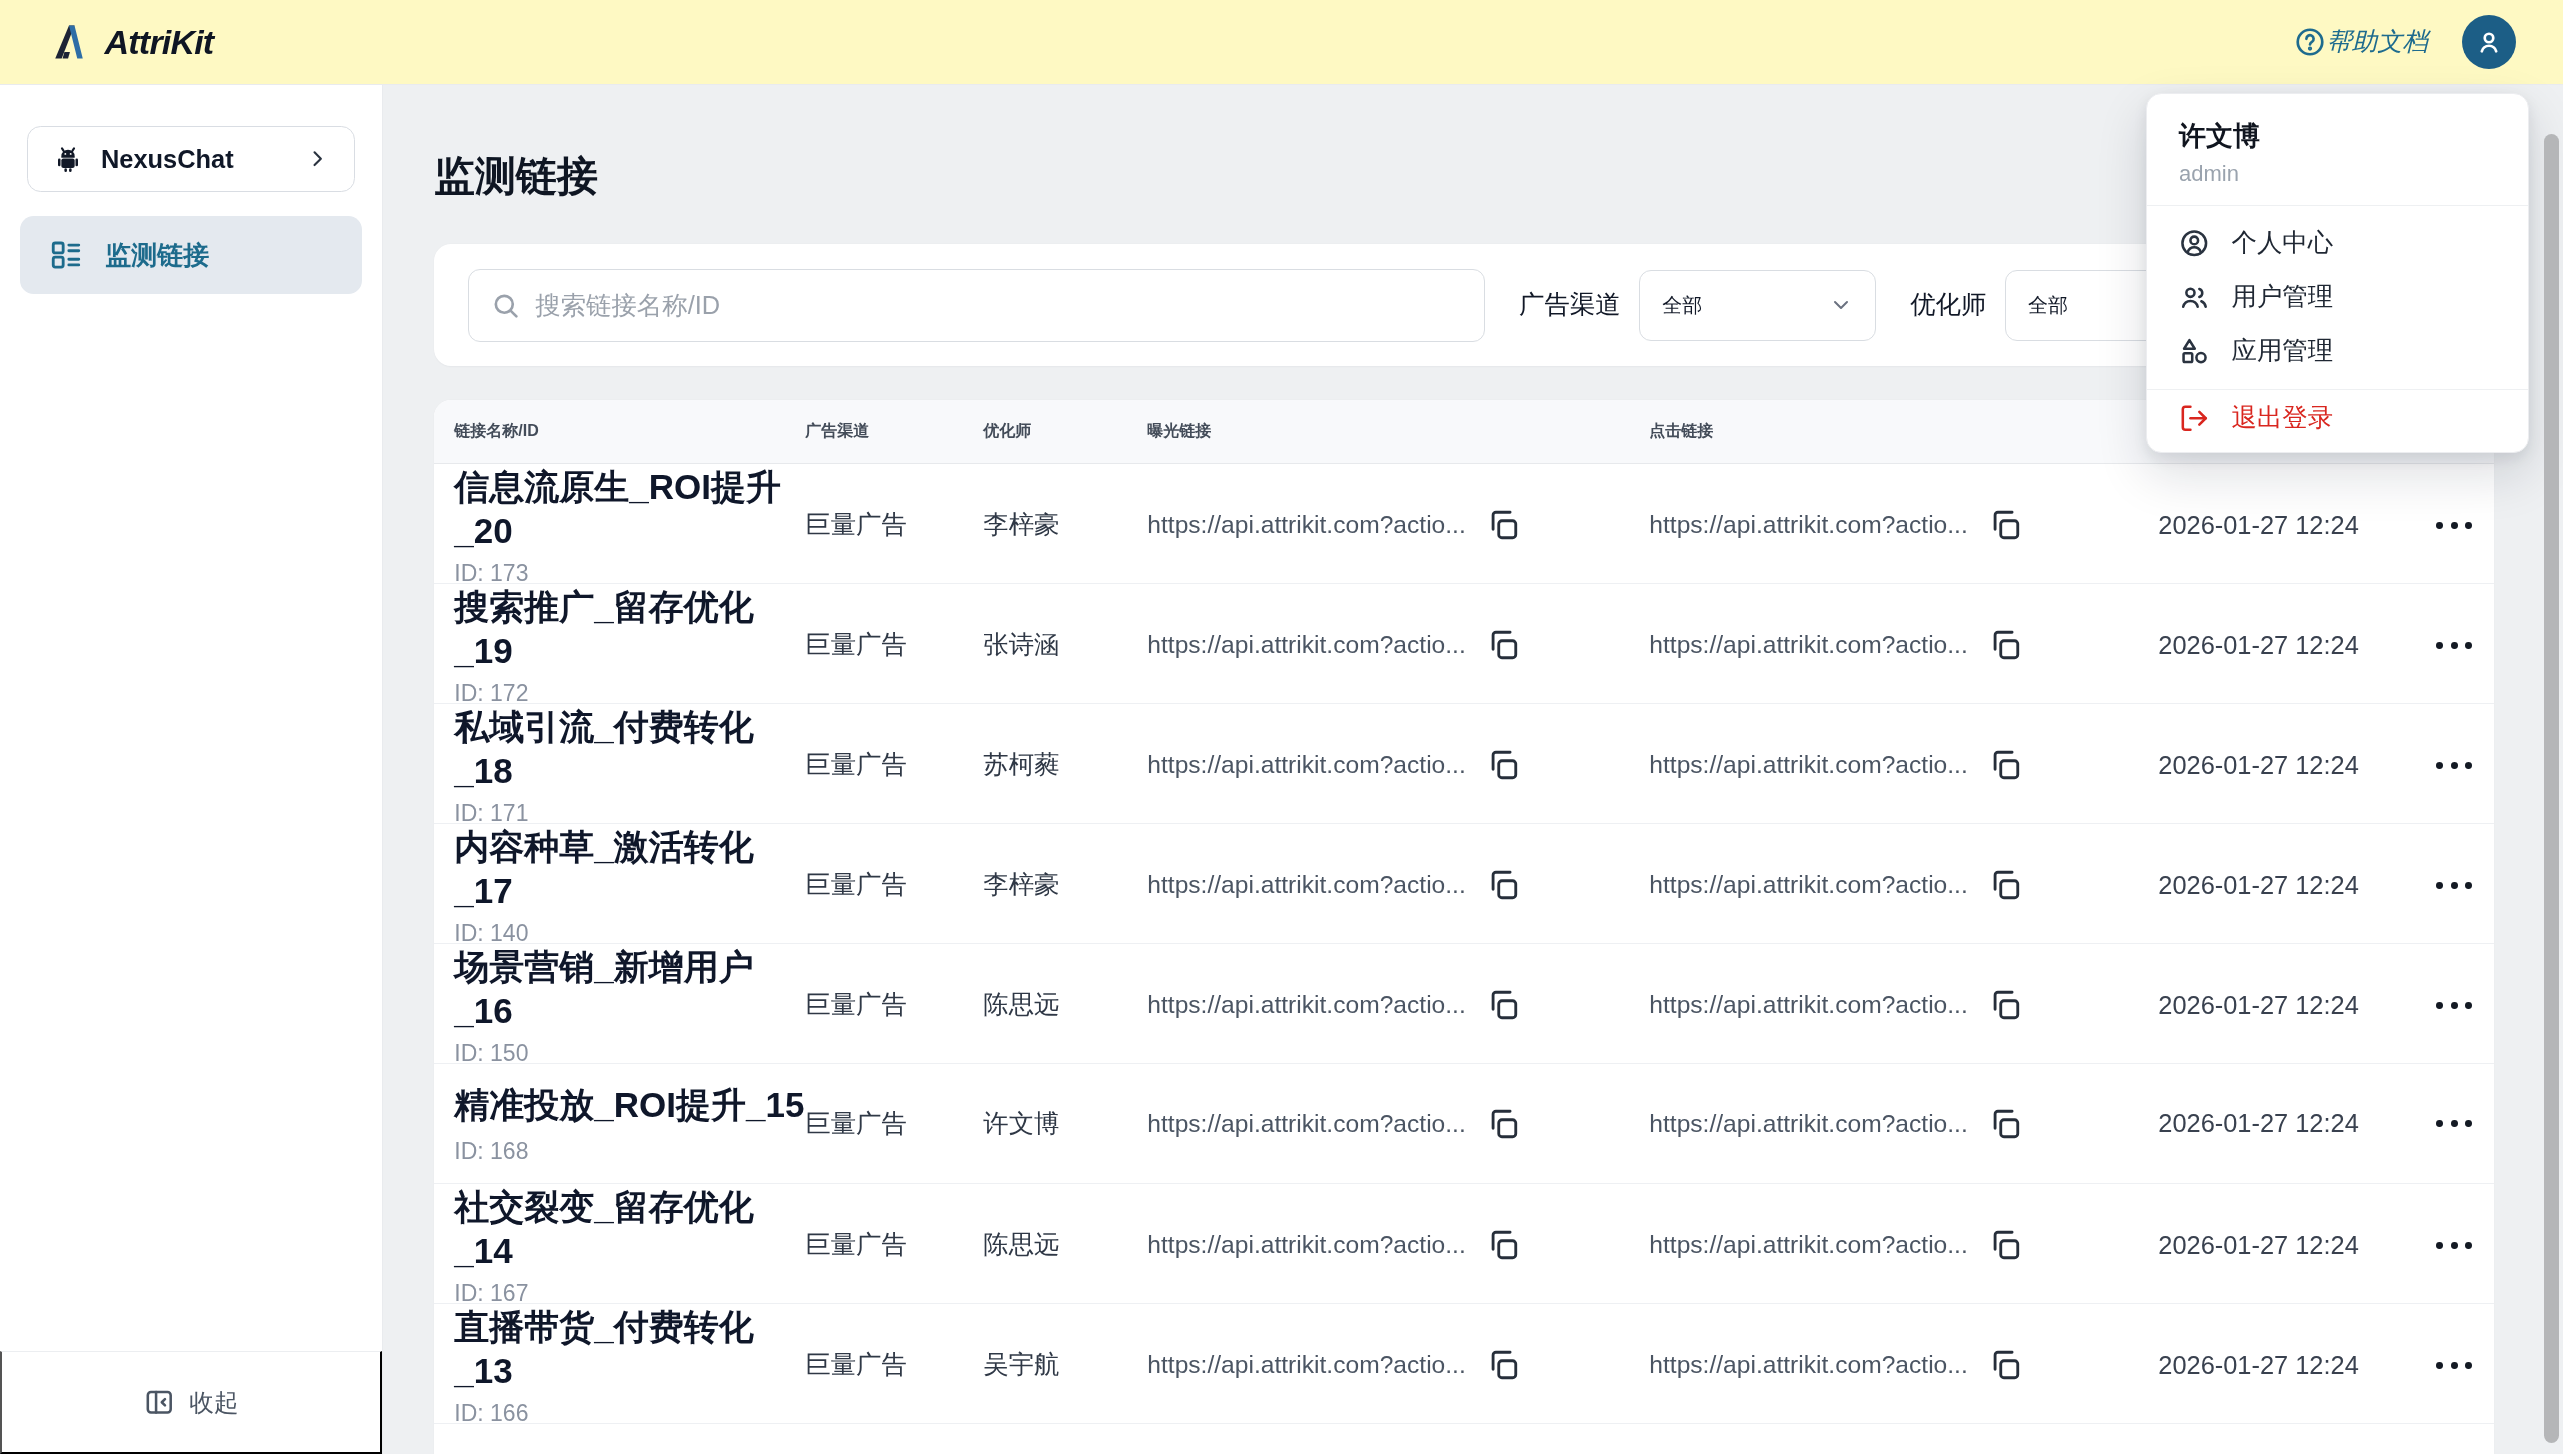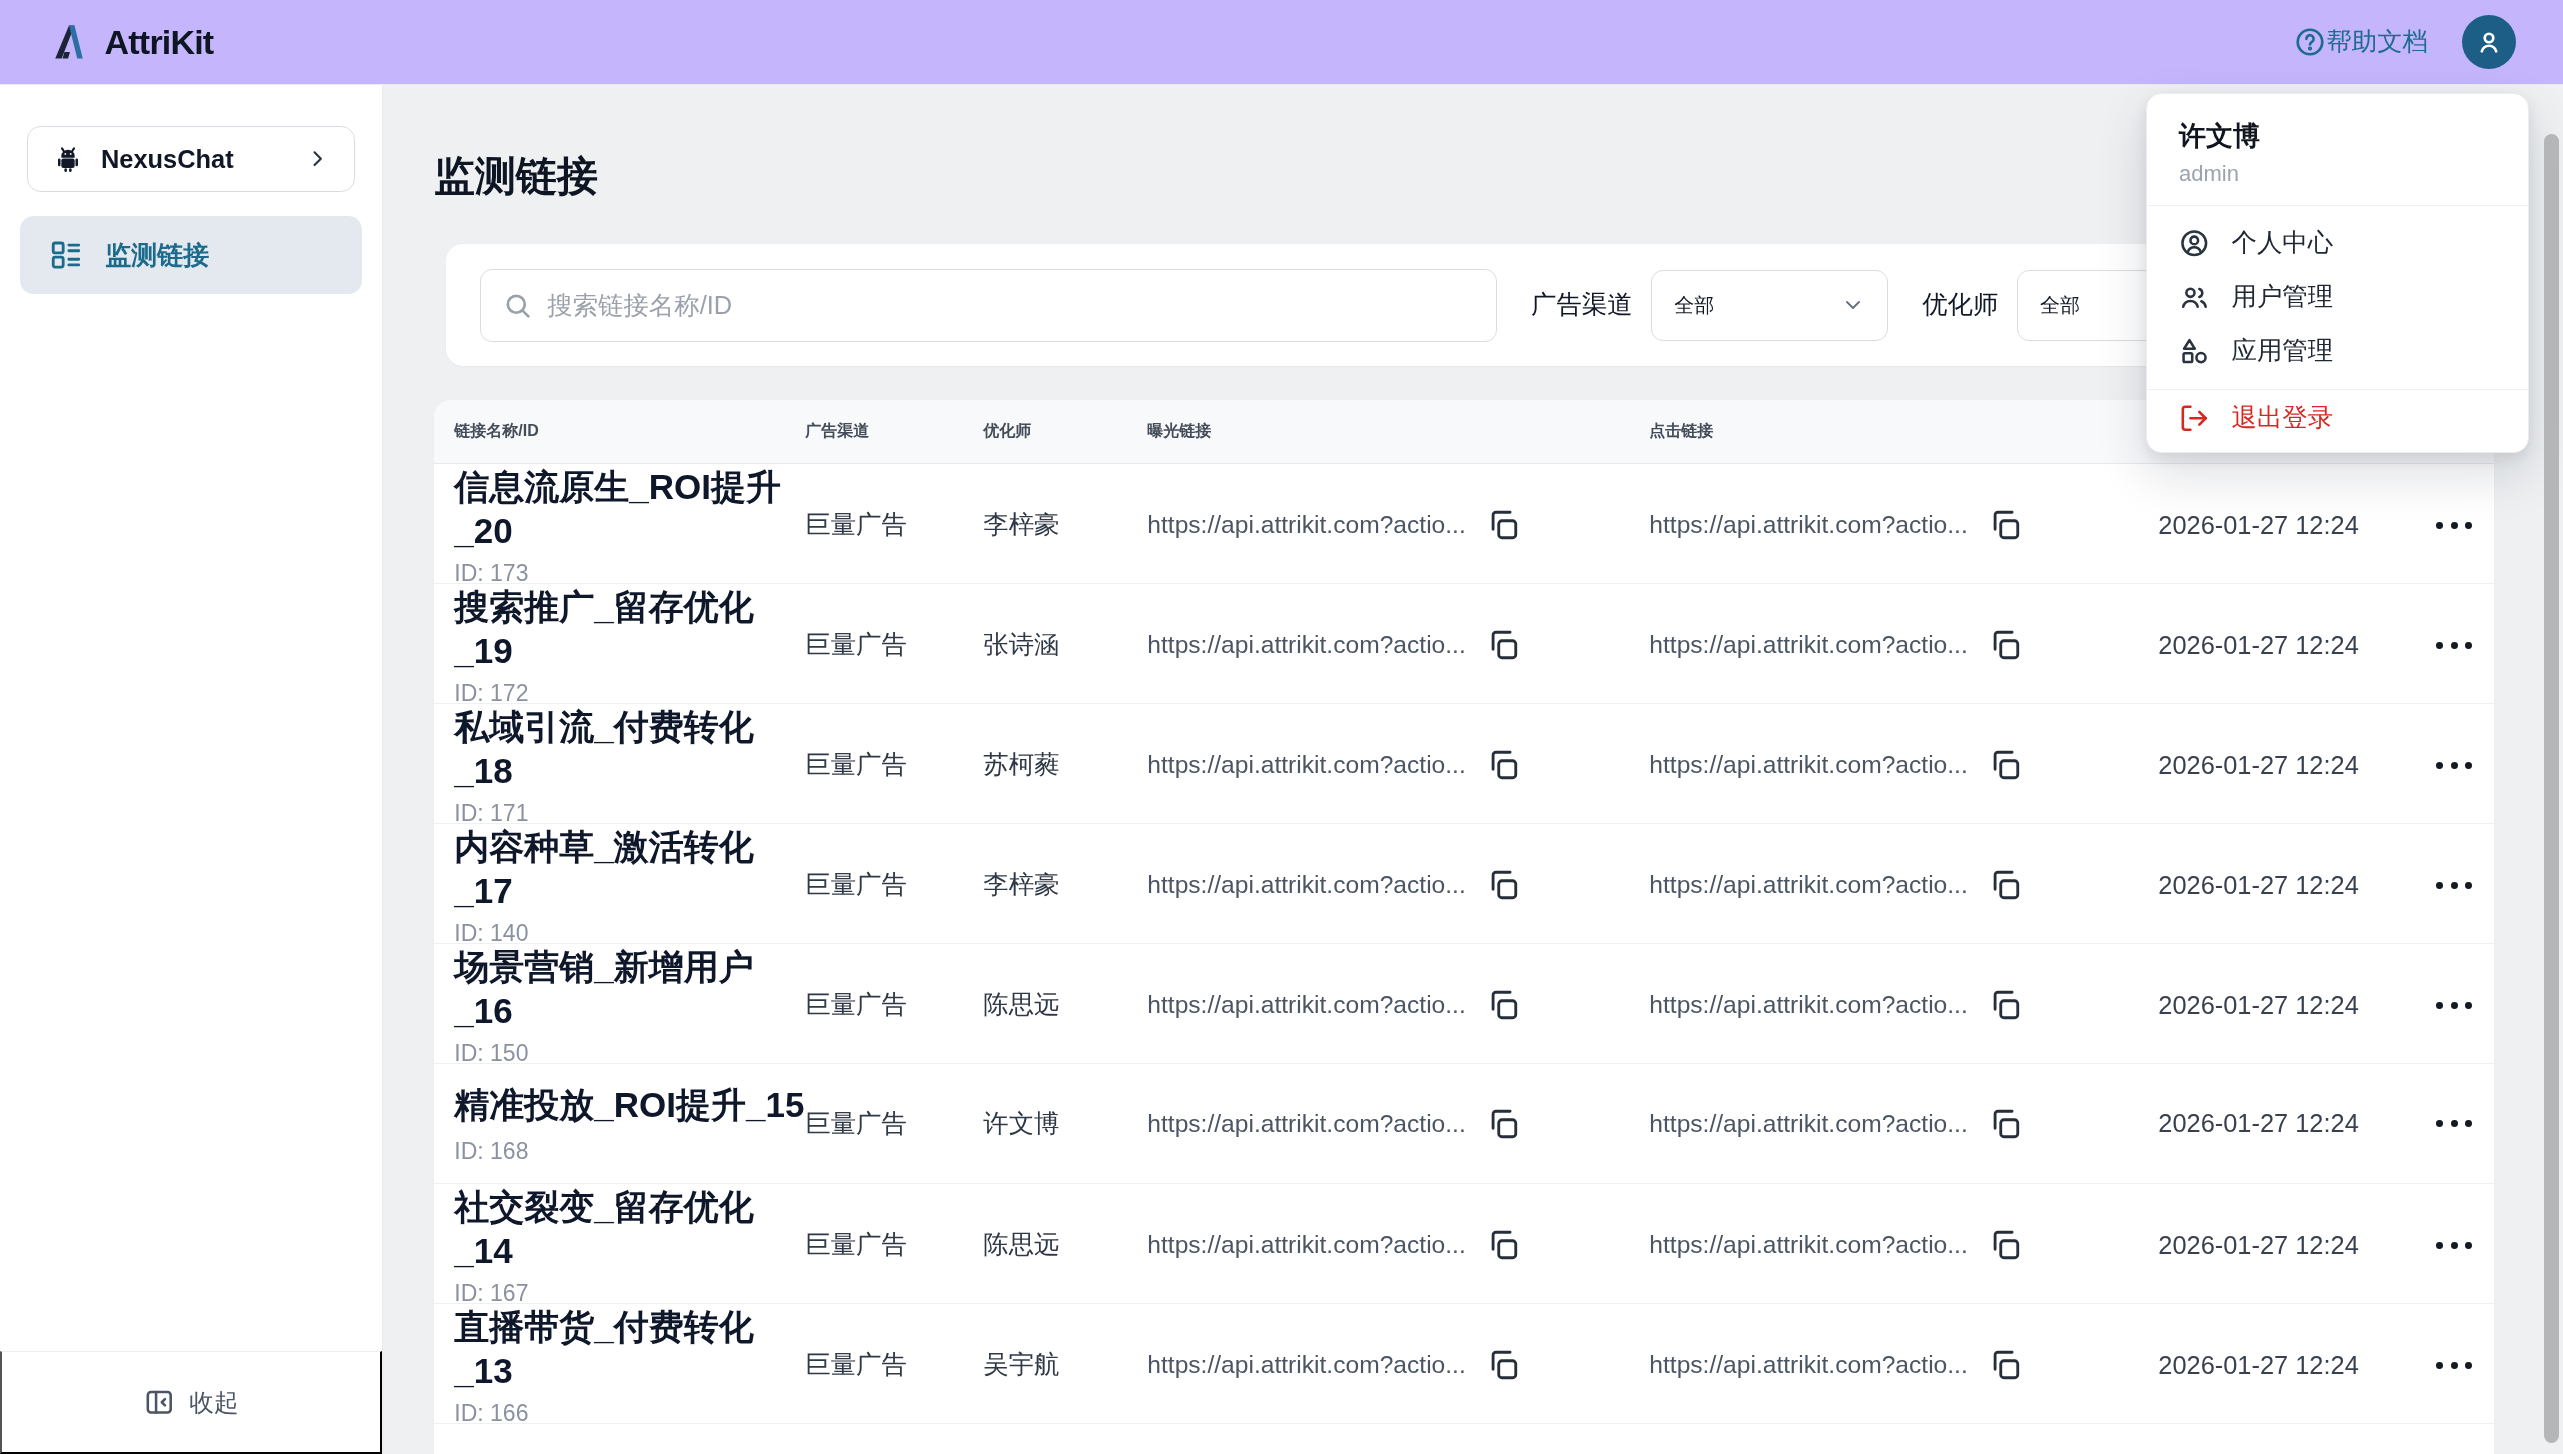--- a/index.html
+++ b/index.html
@@ -9,22 +9,22 @@
     background:#eef0f2;
     color:#1f2733;
     overflow:hidden;
     position:relative;
   }
   svg { display:block; }
 
   
   .navbar {
     position:absolute; top:0; left:0; right:0; height:85px;
-    background:#c4b5fd; border-bottom:1.7px solid #e9ebee;
-    display:flex; align-items:center; padding:0 47px; z-index:40;
+    background:#fef9c3; border-bottom:1.7px solid #e9ebee;
+    display:flex; align-items:center; padding:0 47px; z-index:40;font-style:italic;
   }
   .brand { display:flex; align-items:center; gap:13.6px; }
   .brand-text { font-size:34px; font-weight:800; color:#0f1623; letter-spacing:-0.8px; }
   .nav-right { margin-left:auto; display:flex; align-items:center; gap:34px; }
   .help-link { display:flex; align-items:center; gap:0; color:#1e6b8e; font-size:25.4px; cursor:pointer; }
   .avatar {
     width:54px; height:54px; border-radius:50%; background:#1c5e86;
     display:flex; align-items:center; justify-content:center; cursor:pointer;
   }
 
@@ -58,21 +58,20 @@
   .main {
     position:absolute; top:85px; left:383px; right:0; bottom:0;
     padding:71px 51px 0 51px; display:flex; flex-direction:column; overflow:hidden;
   }
   .page-title { font-size:41px; font-weight:800; color:#0f1623; line-height:1; margin-bottom:47px; }
 
   .filter-card {
     background:#fff; border-radius:17px; height:122px; flex:0 0 122px;
     width:2060px; display:flex; align-items:center; padding:0 34px;
     box-shadow:0 0.8px 1.7px rgba(16,24,40,.04);
-    margin-left:12px;
   }
   .search-box {
     width:1017px; height:73px; border:1.7px solid #d9dde2; border-radius:12px;
     display:flex; align-items:center; gap:15.3px; padding:0 22px; background:#fff;
   }
   .search-box input {
     border:none; outline:none; flex:1; font-size:25.4px; color:#111827;
     font-family:"Liberation Sans", sans-serif; background:transparent;
   }
   .search-box input::placeholder { color:#9aa1ab; }

